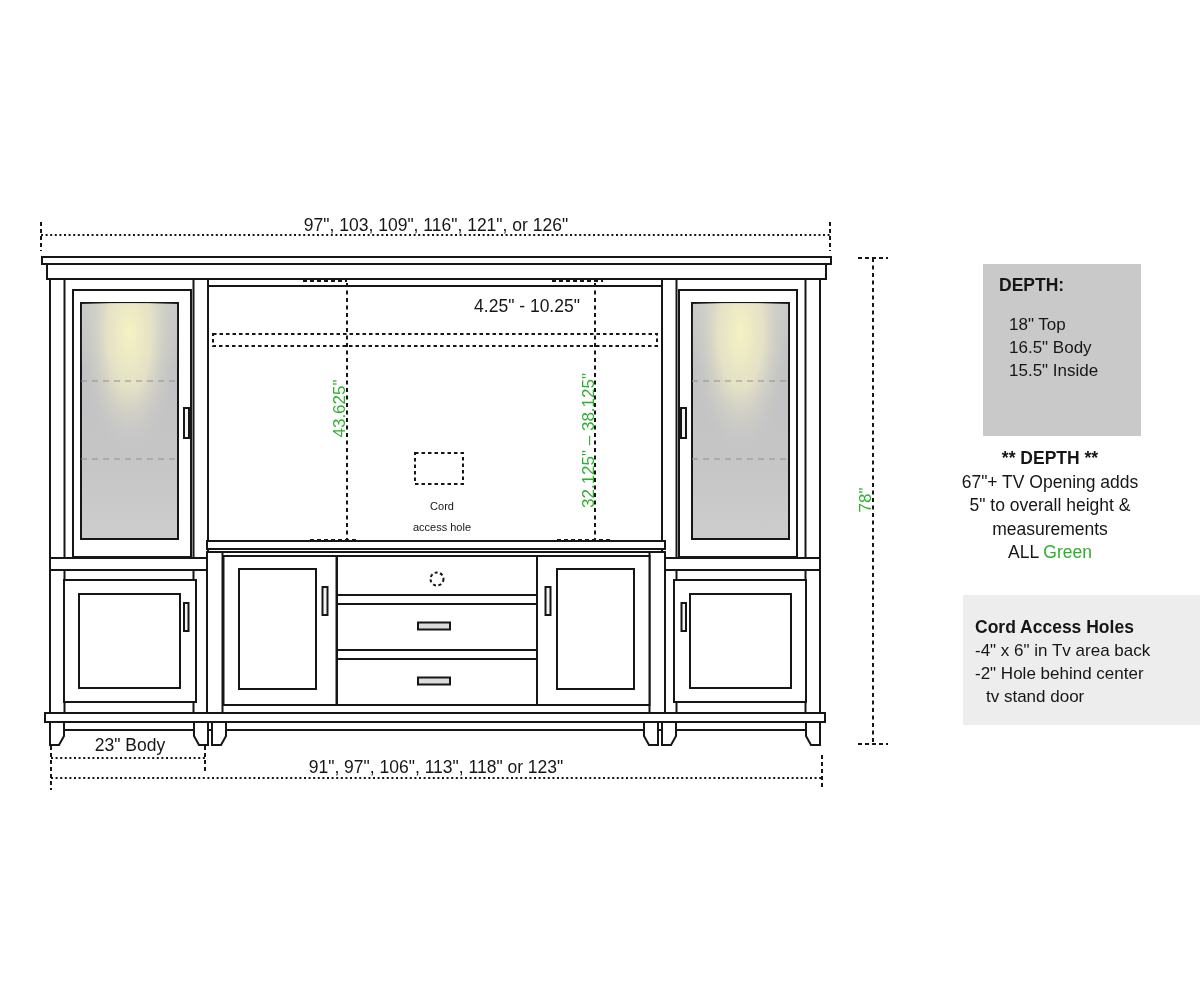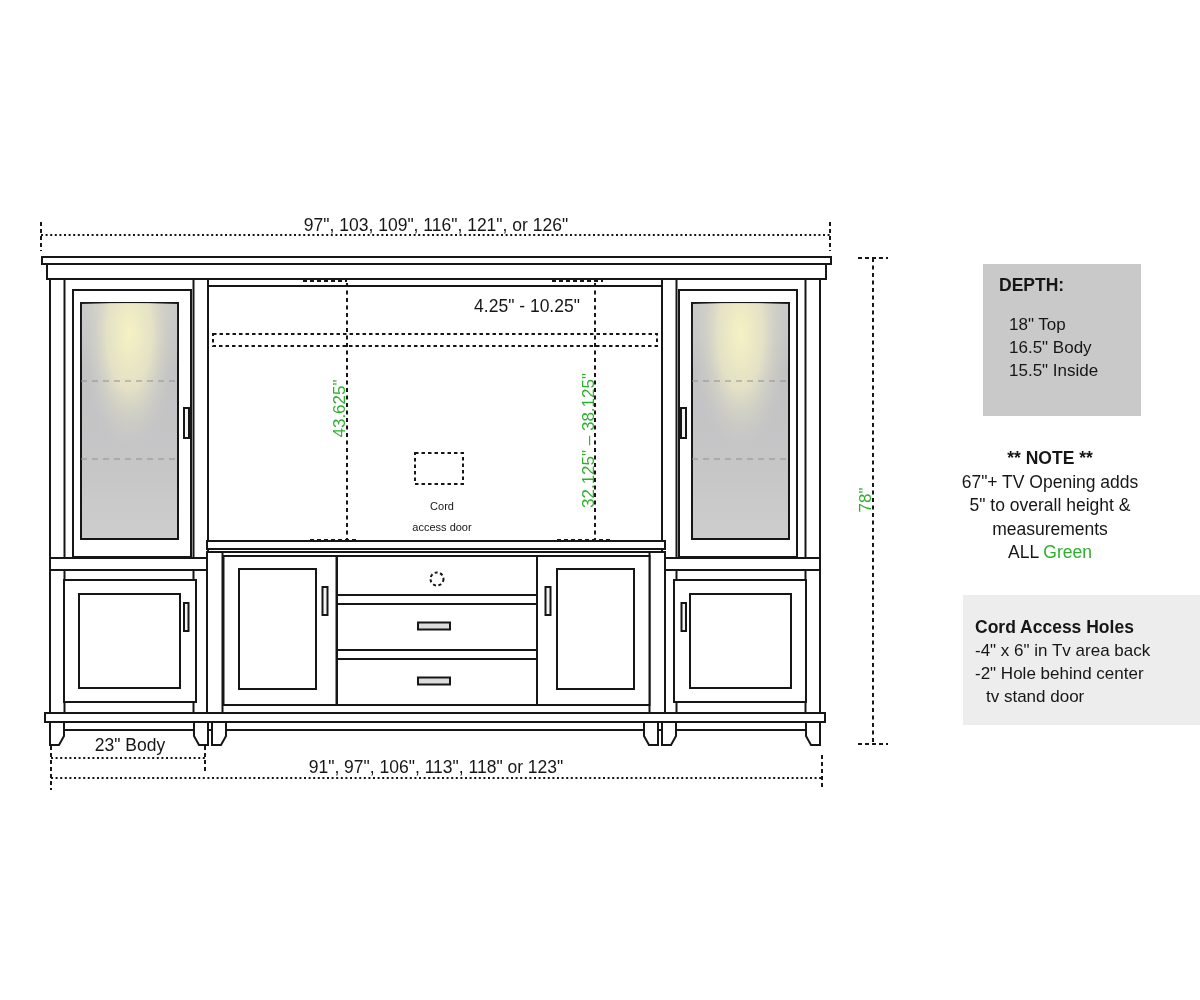--- a/index.html
+++ b/index.html
@@ -10,21 +10,21 @@
     font-family:"Liberation Sans", sans-serif;
     color:#161616;
     overflow:hidden;
   }
   #linework{position:absolute;left:0;top:0;}
   .lbl{position:absolute;font-size:17.5px;line-height:20px;color:#161616;white-space:nowrap;}
   .center{text-align:center;white-space:normal;}
   .green{color:#2eb02e;}
   .rot{display:flex;align-items:center;justify-content:center;transform:rotate(-90deg);}
   .panel{position:absolute;box-sizing:border-box;}
-  #depth-panel{left:983px;top:264px;width:158px;height:152px;background:#c9c9c9;padding:11px 0 0 16px;}
+  #depth-panel{left:983px;top:264px;width:158px;height:172px;background:#c9c9c9;padding:11px 0 0 16px;}
   #depth-panel .ttl{font-weight:bold;font-size:17.5px;}
   #depth-panel ul{list-style:none;margin:17px 0 0 0;padding:0 0 0 10px;}
   #depth-panel li{font-size:17px;line-height:23px;}
   #note-panel{left:935px;top:447px;width:230px;text-align:center;font-size:17.5px;line-height:23.5px;}
   #note-panel .ttl{font-weight:bold;}
   #cord-panel{left:963px;top:595px;width:247px;height:130px;background:#ededed;padding:21px 16px 0 12px;font-size:17px;line-height:23px;}
   #cord-panel .ttl{font-weight:bold;font-size:17.5px;}
   #cord-panel .indent{padding-left:11px;}
 </style>
 </head>
@@ -149,40 +149,40 @@
   <div class="lbl center" style="left:136px;top:215px;width:600px;">97", 103, 109", 116", 121", or 126"</div>
 
   <div class="lbl center" style="left:427px;top:296px;width:200px;">4.25" - 10.25"</div>
 
   <div class="lbl rot green" style="left:289px;top:398px;width:100px;height:21px;font-size:17px;">43.625"</div>
 
   <div class="lbl rot green" style="left:506px;top:430px;width:165px;height:21px;font-size:17px;">32.125" – 38.125"</div>
 
   <div class="lbl center" style="left:342px;top:496px;width:200px;font-size:11px;line-height:21px;">
     <span style="display:block;">Cord</span>
-    <span style="display:block;">access door</span>
+    <span style="display:block;">access hole</span>
   </div>
 
   <div class="lbl rot green" style="left:816px;top:489px;width:100px;height:22px;font-size:17px;">78"</div>
 
   <div class="lbl center" style="left:55px;top:735px;width:150px;">23" Body</div>
 
   <div class="lbl center" style="left:136px;top:757px;width:600px;">91", 97", 106", 113", 118" or 123"</div>
 
   <div class="panel" id="depth-panel">
     <div class="ttl">DEPTH:</div>
     <ul>
       <li>18" Top</li>
       <li>16.5" Body</li>
       <li>15.5" Inside</li>
     </ul>
   </div>
 
   <div class="panel" id="note-panel">
-    <div class="ttl">** NOTE **</div>
+    <div class="ttl">** DEPTH **</div>
     <div>67"+ TV Opening adds</div>
     <div>5" to overall height &amp;</div>
     <div>measurements</div>
     <div><span>ALL </span><span class="green">Green</span></div>
   </div>
 
   <div class="panel" id="cord-panel">
     <div class="ttl">Cord Access Holes</div>
     <div>-4" x 6" in Tv area back</div>
     <div>-2" Hole behind center</div>

